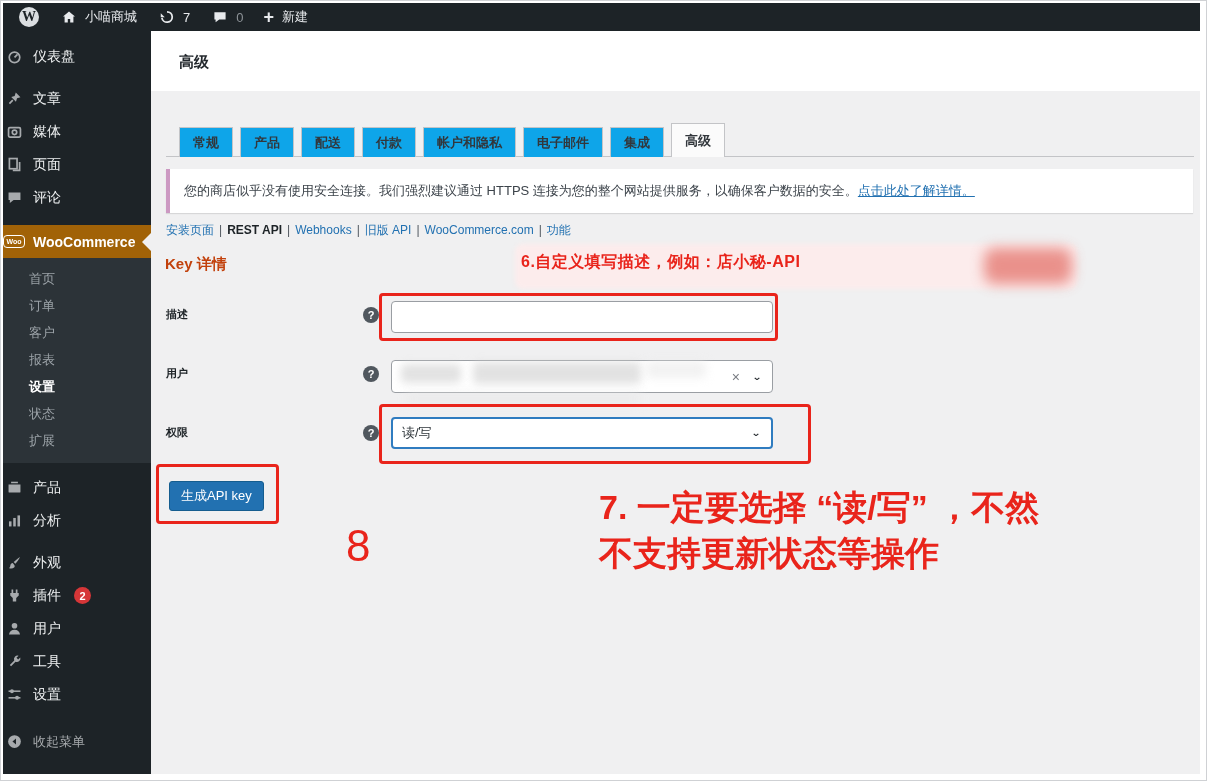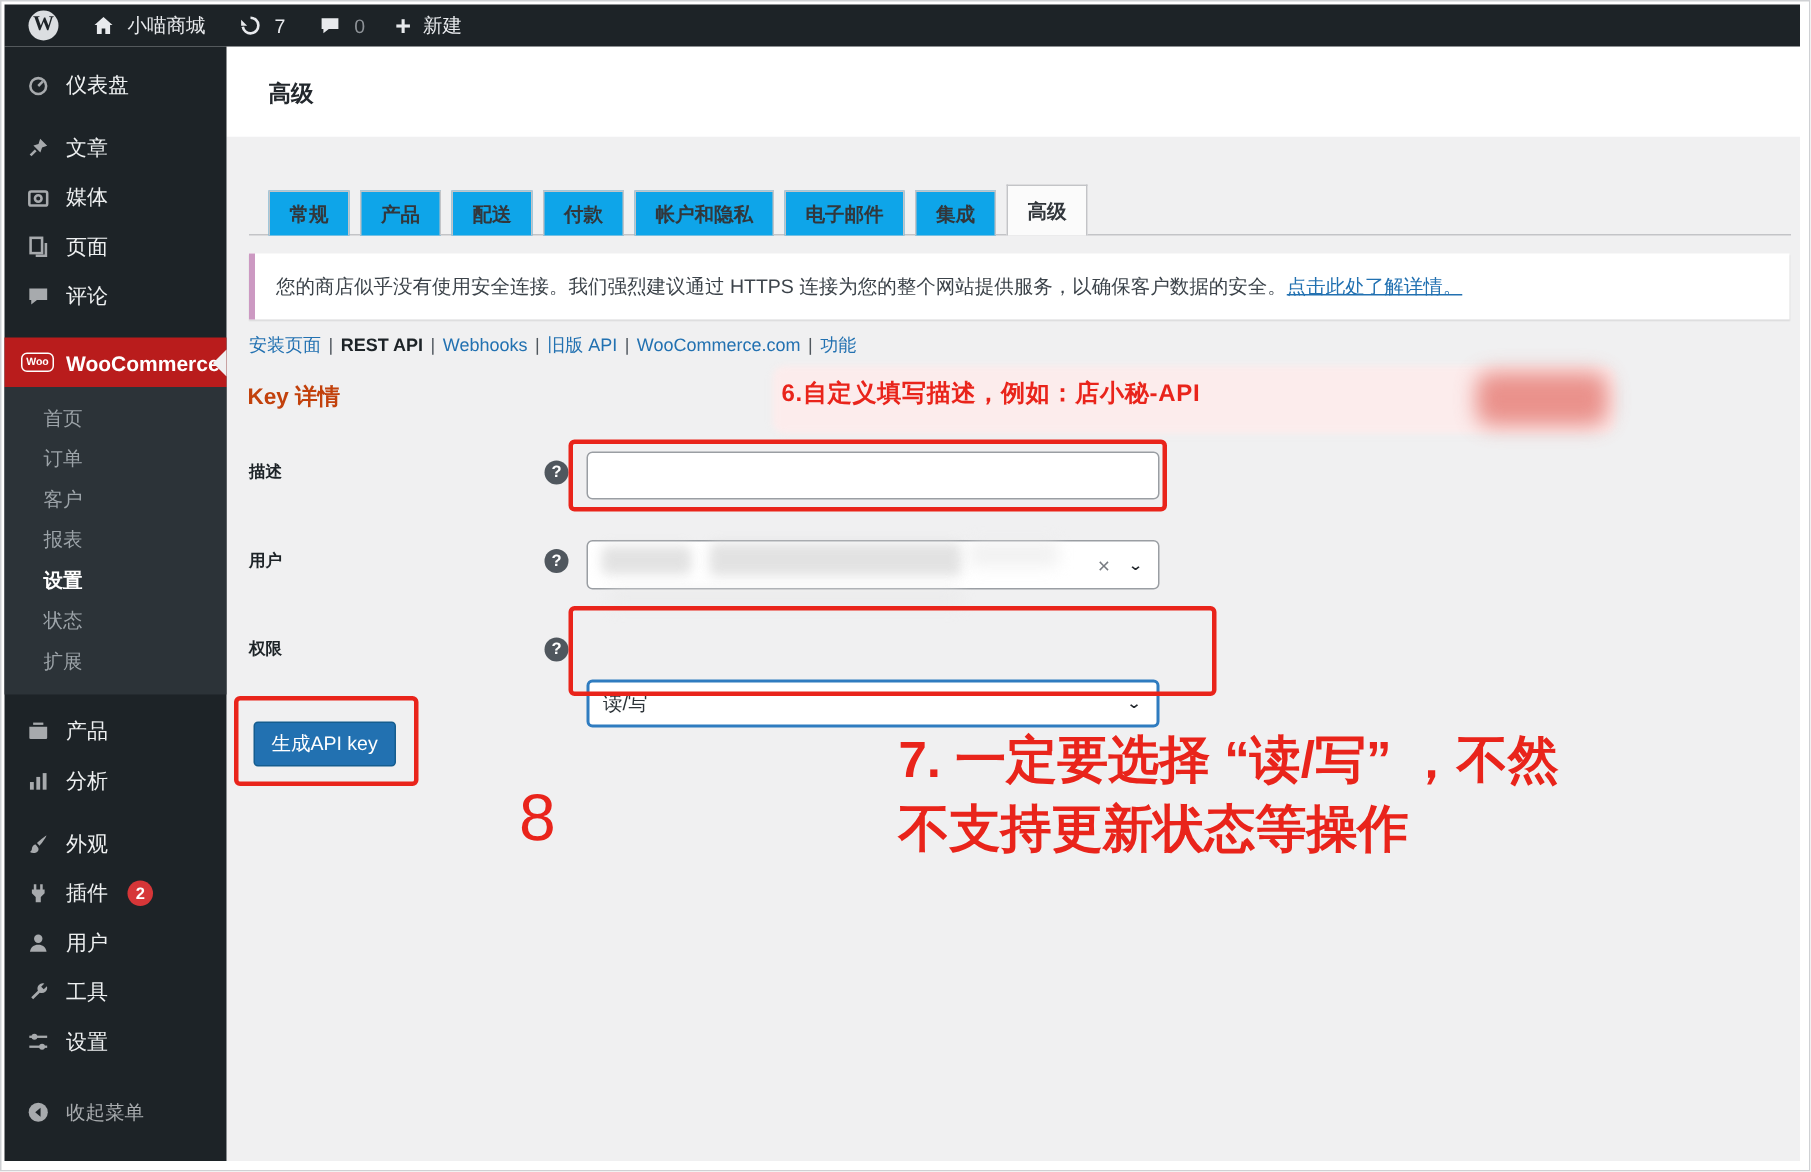--- a/index.html
+++ b/index.html
@@ -9,24 +9,24 @@
   
   .adminbar { position:absolute; top:2px; left:2px; right:6px; height:28px; background:#1d2327; display:flex; align-items:center; padding-left:6px; z-index:40; }
   .ab-item { display:flex; align-items:center; gap:6px; height:28px; padding:0 10px; color:#e8eaed; font-size:13px; cursor:pointer; }
   .ab-item svg { display:block; }
   .wp-logo { width:20px; height:20px; border-radius:50%; background:#dbdee1; color:#1d2327; font-family:"Liberation Serif","DejaVu Serif",serif; font-weight:bold; font-size:14px; display:flex; align-items:center; justify-content:center; }
   .ab-count-dim { color:#8d9297; }
   .ab-plus { font-size:18px; font-weight:bold; line-height:1; margin-right:2px; }
 
   
   .sidebar { position:absolute; top:30px; left:2px; width:148px; bottom:6px; background:#1d2327; z-index:30; color:#e8eaed; }
-  .mi { display:flex; align-items:center; gap:9px; height:33px; padding-left:12px; font-size:14px; cursor:pointer; position:relative; }
+  .mi { display:flex; align-items:center; gap:9px; height:33px; padding-left:1px; font-size:14px; cursor:pointer; position:relative; }
   .mi-icon { width:20px; height:20px; color:#a7aaad; display:flex; align-items:center; justify-content:center; flex:0 0 20px; }
   .mi-label { color:#eef0f1; }
-  .mi.wc-active { background:#b91c1c; }
+  .mi.wc-active { background:#a16207; }
   .mi.wc-active .mi-label { color:#fff; font-weight:bold; }
   .mi.wc-active::after { content:""; position:absolute; right:0; top:50%; margin-top:-9px; border:9px solid transparent; border-right-color:#f0f0f1; }
   .woo-bubble { border:1.5px solid #fff; border-radius:4px; color:#fff; font-size:7px; font-weight:bold; padding:2px 2px; line-height:1; position:relative; }
   .submenu { background:#2c3338; padding:7px 0 9px 0; }
   .smi { height:27px; line-height:27px; padding-left:26px; font-size:13px; color:#9ca3a8; cursor:pointer; }
   .smi.current { color:#fff; font-weight:bold; }
   .badge { background:#d63638; color:#fff; border-radius:50%; min-width:17px; height:17px; font-size:11px; display:inline-flex; align-items:center; justify-content:center; margin-left:4px; font-weight:bold; }
   .gap9 { margin-top:9px; } .gap11 { margin-top:11px; } .gap8 { margin-top:8px; } .gap14 { margin-top:14px; }
   .collapse-label { color:#a7aaad; font-size:13px; }
 
@@ -283,21 +283,21 @@
     <span class="clearx">×</span>
     <span class="chev">⌄</span>
   </div>
   <div class="redact" style="left:400px; top:363px; width:60px; height:19px;"></div>
   <div class="redact" style="left:472px; top:361px; width:168px; height:22px;"></div>
   <div class="redact light" style="left:645px; top:360px; width:60px; height:17px;"></div>
   <div class="redact light" style="left:405px; top:392px; width:235px; height:12px;"></div>
 
   <div class="form-label" style="top:424px;">权限</div>
   <span class="help-tip" style="left:362px; top:424px;">?</span>
-  <div class="select-box perm-select" style="top:416px;margin-top:36px;">
+  <div class="select-box perm-select" style="top:416px;">
     <span>读/写</span>
     <span class="chev">⌄</span>
   </div>
 
   <button class="gen-btn">生成API key</button>
 
   <div class="redbox" style="left:378px; top:292px; width:399px; height:48px;"></div>
   <div class="redbox" style="left:378px; top:403px; width:432px; height:60px;"></div>
   <div class="redbox" style="left:155px; top:463px; width:123px; height:60px;"></div>
 

